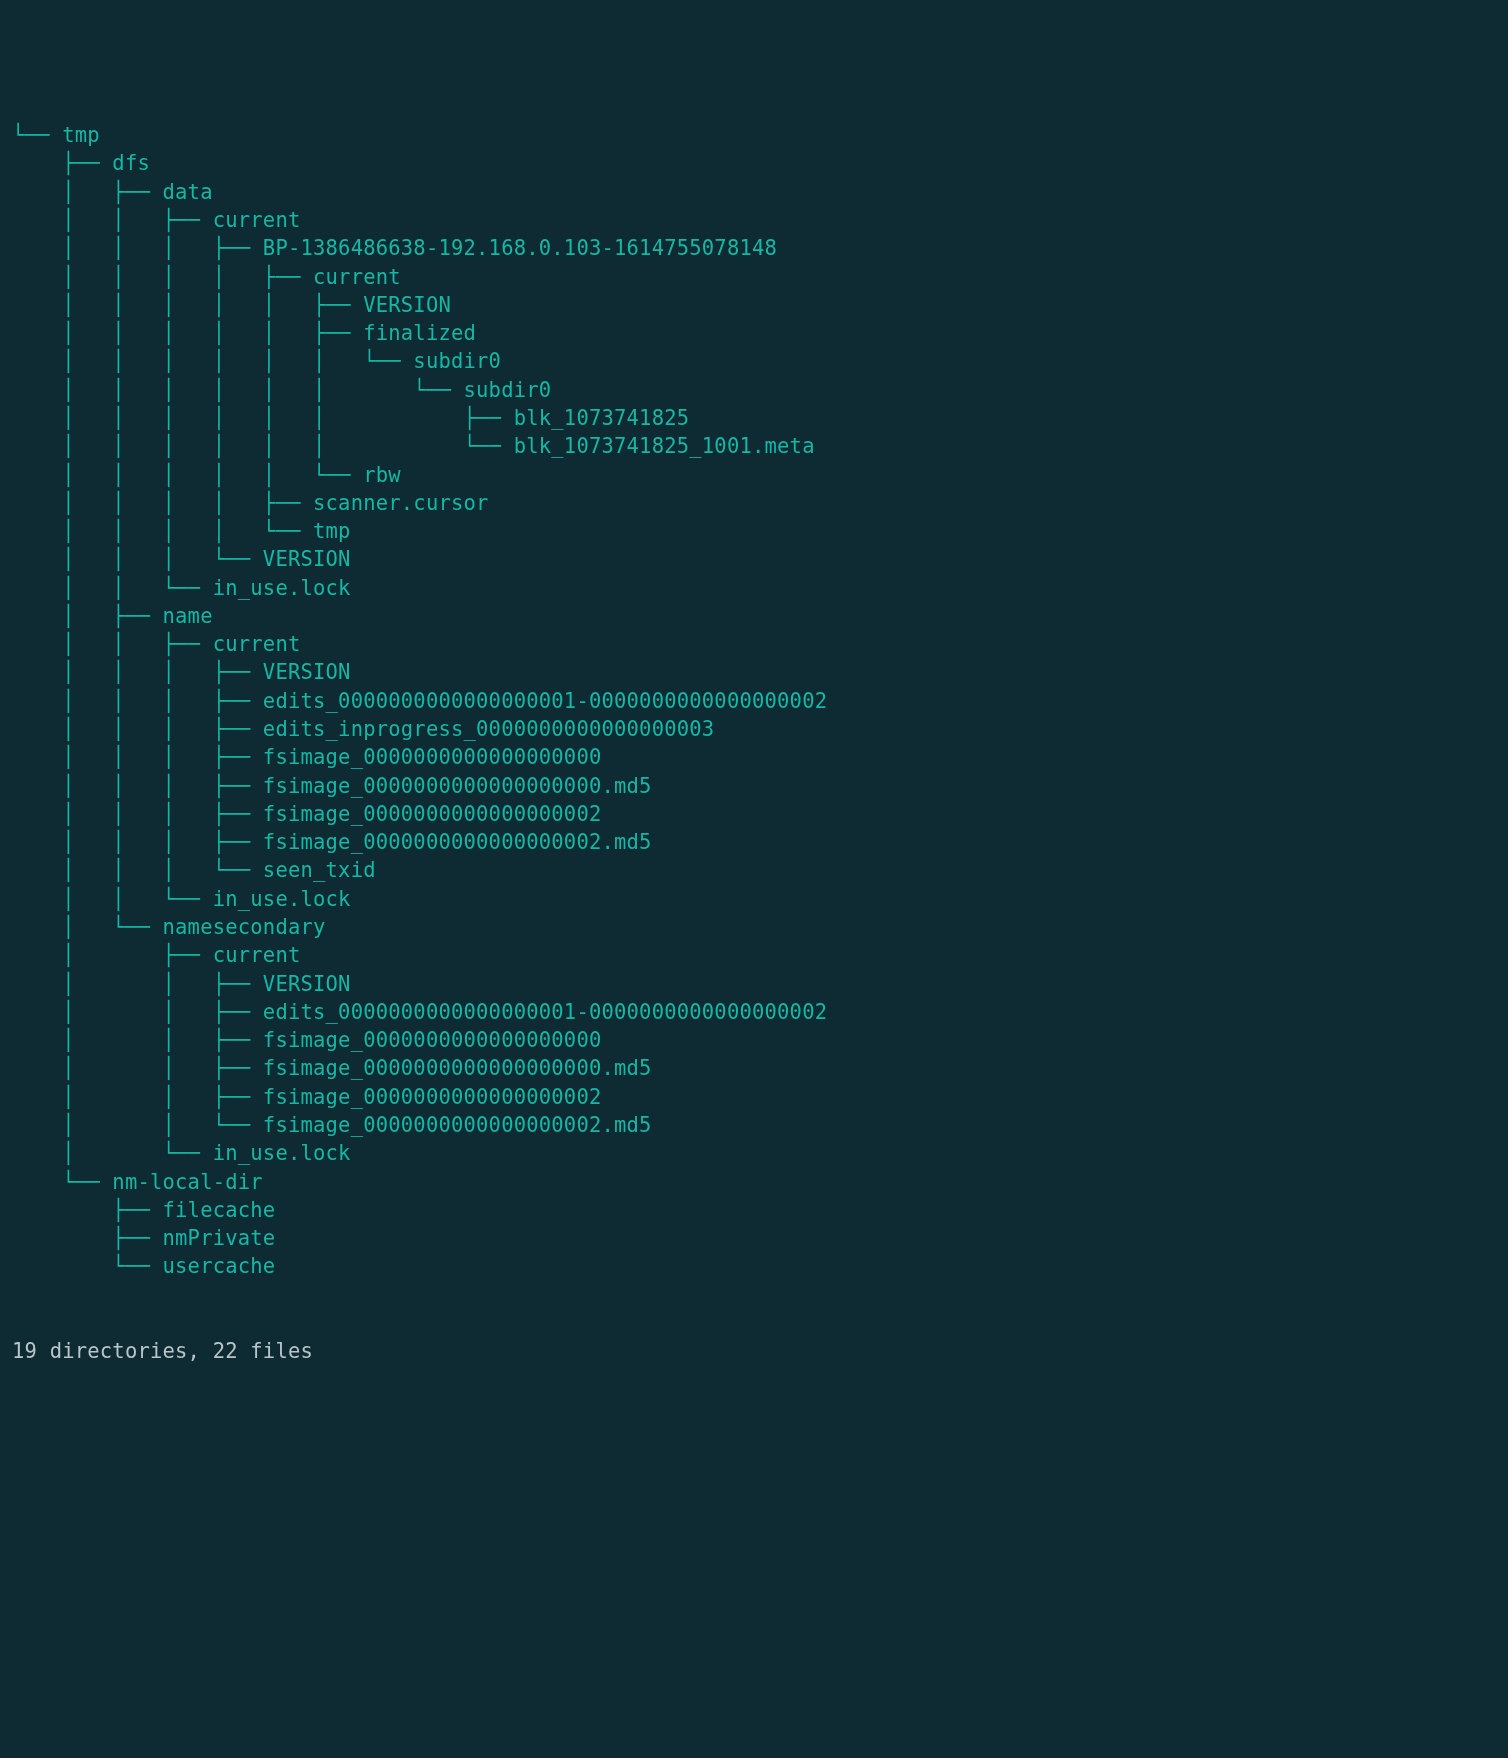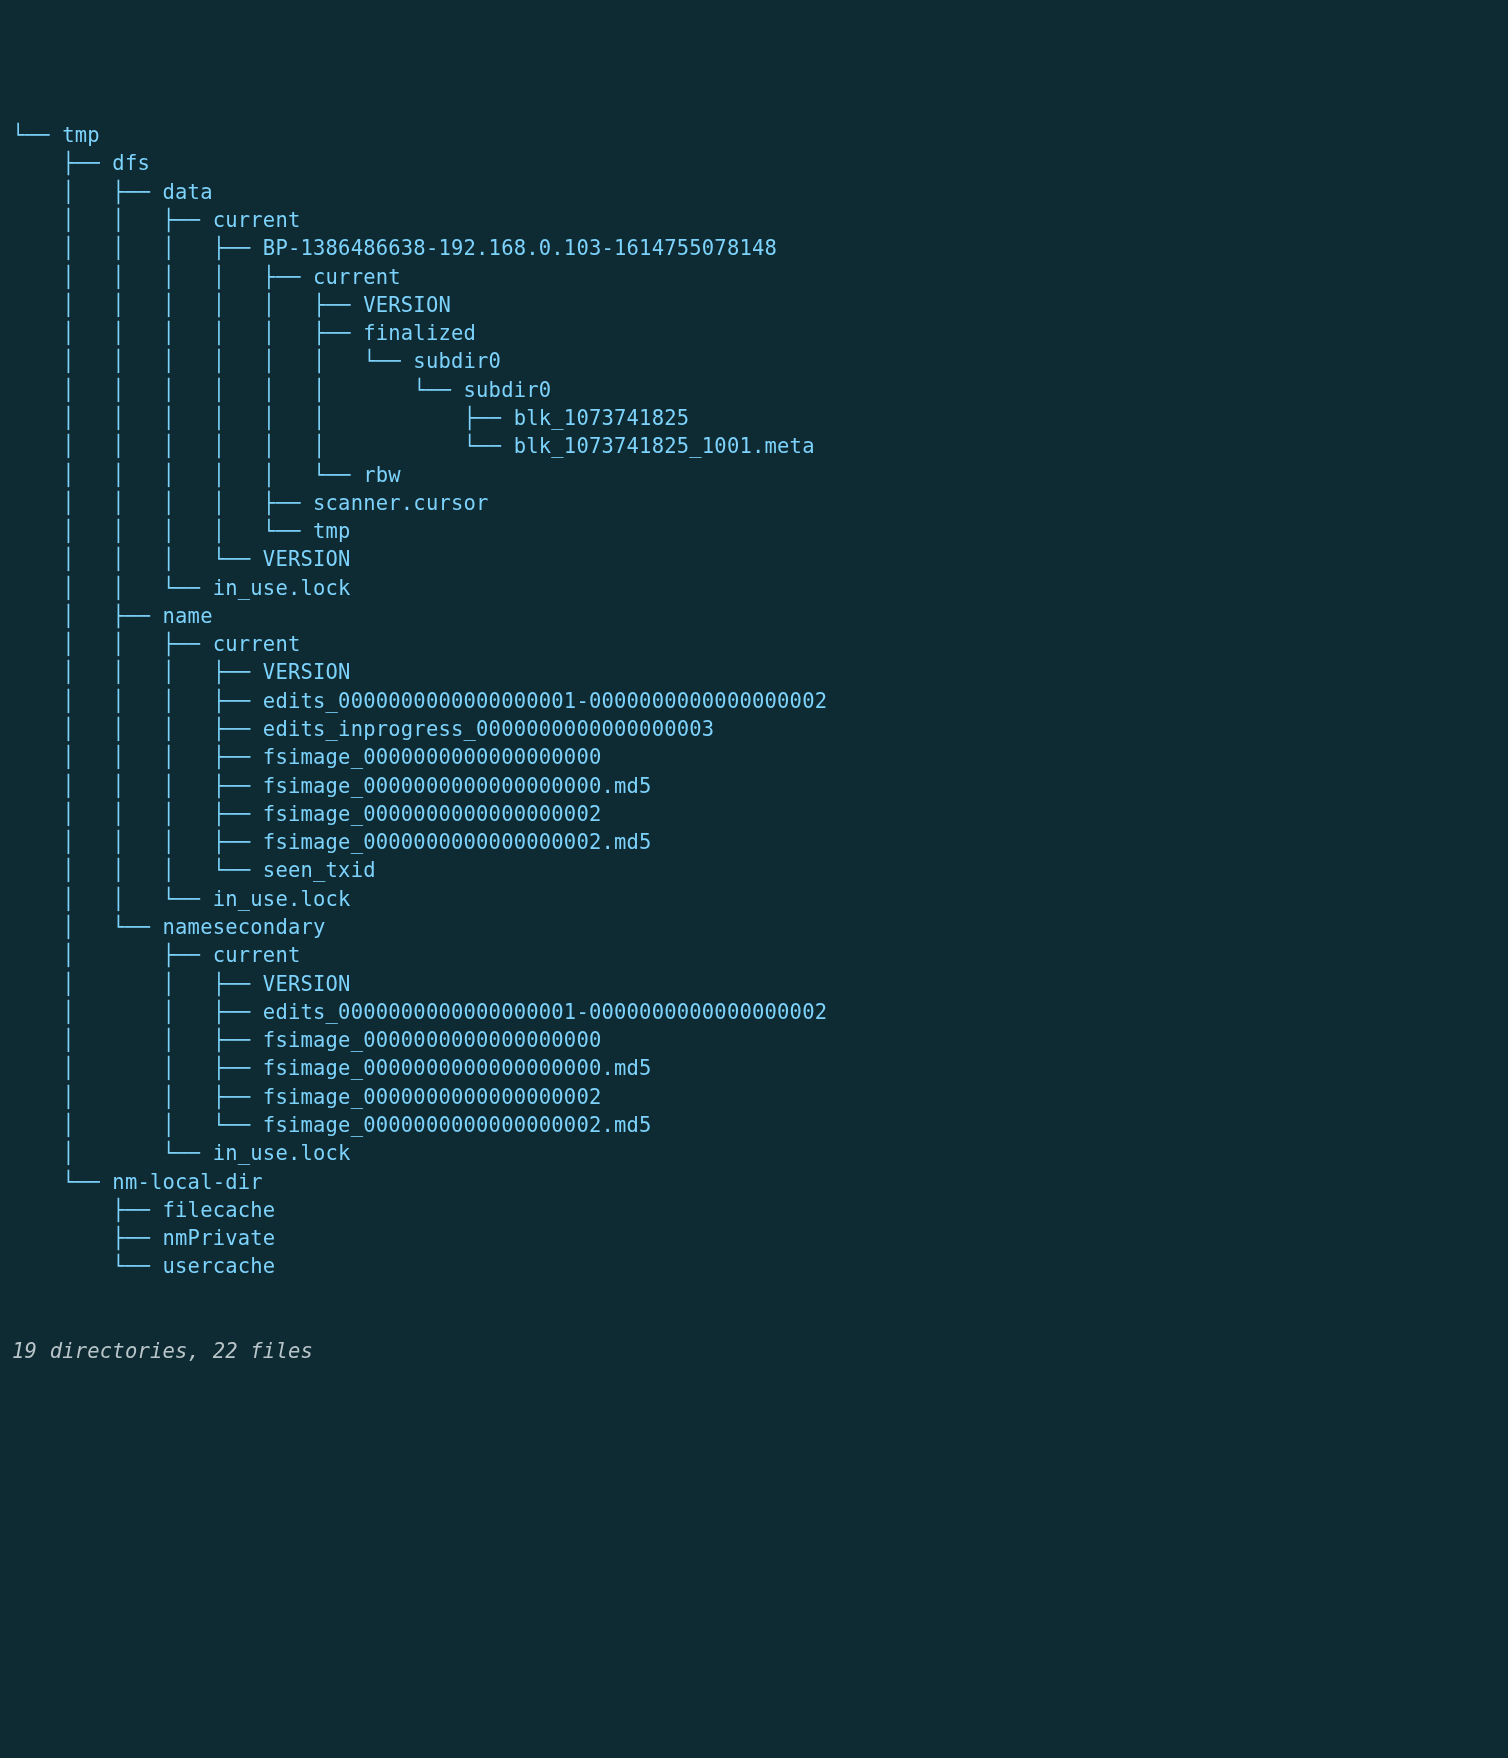--- a/index.html
+++ b/index.html
@@ -7,25 +7,24 @@
       padding: 8px 12px;
       background-color: #0e2a32;
       color: #b8c5c9;
       font-family: "Menlo", "Consolas", "DejaVu Sans Mono", "Courier New", monospace;
       font-size: 20.5px;
       line-height: 1.38;
       white-space: pre;
       letter-spacing: 0.2px;
     }
     .tree-line {
-      color: #7dd3fc;
+      color: #14b8a6;
     }
     .summary {
       margin-top: 1.38em;
-      font-style: italic;
     }
   </style>
 </head>
 <body>
 
 
 
 <div id="tree-container"><div class="tree-line">└── tmp</div><div class="tree-line">    ├── dfs</div><div class="tree-line">    │   ├── data</div><div class="tree-line">    │   │   ├── current</div><div class="tree-line">    │   │   │   ├── BP-1386486638-192.168.0.103-1614755078148</div><div class="tree-line">    │   │   │   │   ├── current</div><div class="tree-line">    │   │   │   │   │   ├── VERSION</div><div class="tree-line">    │   │   │   │   │   ├── finalized</div><div class="tree-line">    │   │   │   │   │   │   └── subdir0</div><div class="tree-line">    │   │   │   │   │   │       └── subdir0</div><div class="tree-line">    │   │   │   │   │   │           ├── blk_1073741825</div><div class="tree-line">    │   │   │   │   │   │           └── blk_1073741825_1001.meta</div><div class="tree-line">    │   │   │   │   │   └── rbw</div><div class="tree-line">    │   │   │   │   ├── scanner.cursor</div><div class="tree-line">    │   │   │   │   └── tmp</div><div class="tree-line">    │   │   │   └── VERSION</div><div class="tree-line">    │   │   └── in_use.lock</div><div class="tree-line">    │   ├── name</div><div class="tree-line">    │   │   ├── current</div><div class="tree-line">    │   │   │   ├── VERSION</div><div class="tree-line">    │   │   │   ├── edits_0000000000000000001-0000000000000000002</div><div class="tree-line">    │   │   │   ├── edits_inprogress_0000000000000000003</div><div class="tree-line">    │   │   │   ├── fsimage_0000000000000000000</div><div class="tree-line">    │   │   │   ├── fsimage_0000000000000000000.md5</div><div class="tree-line">    │   │   │   ├── fsimage_0000000000000000002</div><div class="tree-line">    │   │   │   ├── fsimage_0000000000000000002.md5</div><div class="tree-line">    │   │   │   └── seen_txid</div><div class="tree-line">    │   │   └── in_use.lock</div><div class="tree-line">    │   └── namesecondary</div><div class="tree-line">    │       ├── current</div><div class="tree-line">    │       │   ├── VERSION</div><div class="tree-line">    │       │   ├── edits_0000000000000000001-0000000000000000002</div><div class="tree-line">    │       │   ├── fsimage_0000000000000000000</div><div class="tree-line">    │       │   ├── fsimage_0000000000000000000.md5</div><div class="tree-line">    │       │   ├── fsimage_0000000000000000002</div><div class="tree-line">    │       │   └── fsimage_0000000000000000002.md5</div><div class="tree-line">    │       └── in_use.lock</div><div class="tree-line">    └── nm-local-dir</div><div class="tree-line">        ├── filecache</div><div class="tree-line">        ├── nmPrivate</div><div class="tree-line">        └── usercache</div></div>
 <div class="summary">19 directories, 22 files</div>
 

